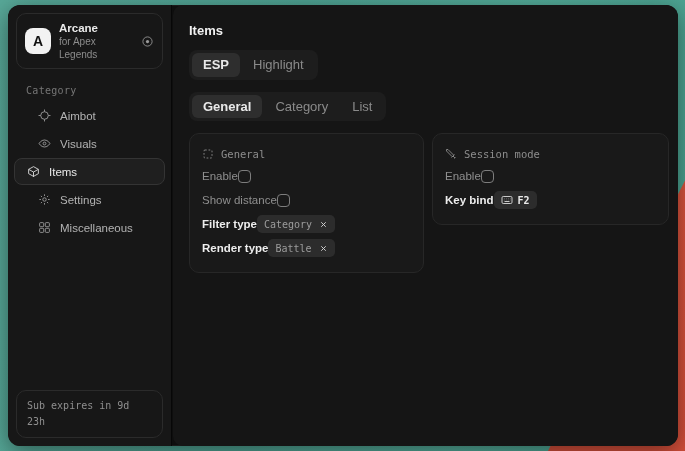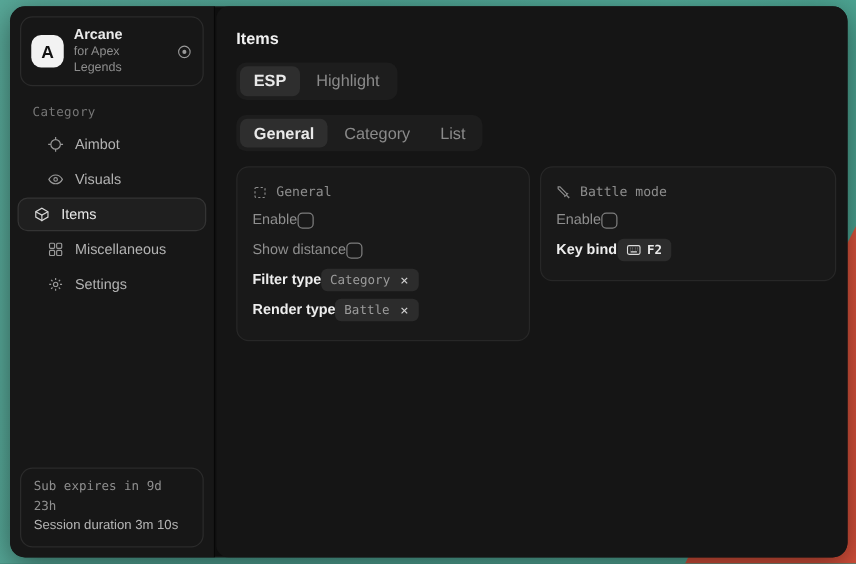--- a/index.html
+++ b/index.html
@@ -190,44 +190,43 @@
             <path d="M21 8l-9-5-9 5v8l9 5 9-5V8z"></path>
               <path d="M3 8l9 5 9-5"></path>
               <path d="M12 13v9"></path>
           </svg>
         </span>
         <span>Items</span>
       </div>
       <div class="nav-item">
         <span class="ico">
           <svg width="13" height="13" viewBox="0 0 24 24" fill="none" stroke="currentColor" stroke-width="1.7">
+            <circle cx="12" cy="12" r="3.2"></circle>
+            <path d="M12 2.5v3M12 18.5v3M2.5 12h3M18.5 12h3M5.3 5.3l2.1 2.1M16.6 16.6l2.1 2.1M18.7 5.3l-2.1 2.1M7.4 16.6l-2.1 2.1"></path>
+          </svg>
+        </span>
+        <span>Settings</span>
+      </div>
+      <div class="nav-item">
+        <span class="ico">
+          <svg width="13" height="13" viewBox="0 0 24 24" fill="none" stroke="currentColor" stroke-width="1.7">
             <rect x="3" y="3" width="7.5" height="7.5" rx="1.5"></rect>
               <rect x="13.5" y="3" width="7.5" height="7.5" rx="1.5"></rect>
             <rect x="3" y="13.5" width="7.5" height="7.5" rx="1.5"></rect>
               <rect x="13.5" y="13.5" width="7.5" height="7.5" rx="1.5"></rect>
           </svg>
         </span>
         <span>Miscellaneous</span>
       </div>
-      <div class="nav-item">
-        <span class="ico">
-          <svg width="13" height="13" viewBox="0 0 24 24" fill="none" stroke="currentColor" stroke-width="1.7">
-            <circle cx="12" cy="12" r="3.2"></circle>
-            <path d="M12 2.5v3M12 18.5v3M2.5 12h3M18.5 12h3M5.3 5.3l2.1 2.1M16.6 16.6l2.1 2.1M18.7 5.3l-2.1 2.1M7.4 16.6l-2.1 2.1"></path>
-          </svg>
-        </span>
-        <span>Settings</span>
-      </div>
     </nav>
 
     <div class="spacer"></div>
 
     <div class="status-card">
       <div class="status-mono">Sub expires in 9d 23h</div>
-      <div class="status-sans">Session duration 3m 10s</div>
     </div>
   </aside>
 
   <main class="content">
     <h1 class="page-title">Items</h1>
 
     <div class="tabgroup-wrap">
       <div class="tabgroup">
         <button class="tab active">ESP</button>
         <button class="tab">Highlight</button>
@@ -288,21 +287,21 @@
       <section class="panel panel-battle">
         <div class="panel-head">
           <span class="ico">
             <svg width="12" height="12" viewBox="0 0 24 24" fill="none" stroke="currentColor" stroke-width="1.8">
               <path d="M14.5 17.5L3 6V3h3l11.5 11.5"></path>
                 <path d="M13 19l6-6"></path>
                 <path d="M16 16l4 4"></path>
                 <path d="M19 21l2-2"></path>
             </svg>
           </span>
-          <span>Battle mode</span>
+          <span>Session mode</span>
         </div>
         <div class="prow">
           <span class="plabel-dim">Enable</span>
           <span class="checkbox"></span>
         </div>
         <div class="prow">
           <span class="plabel-lit">Key bind</span>
           <span class="kbd">
             <span class="ico">
               <svg width="12" height="12" viewBox="0 0 24 24" fill="none" stroke="currentColor" stroke-width="1.8">

